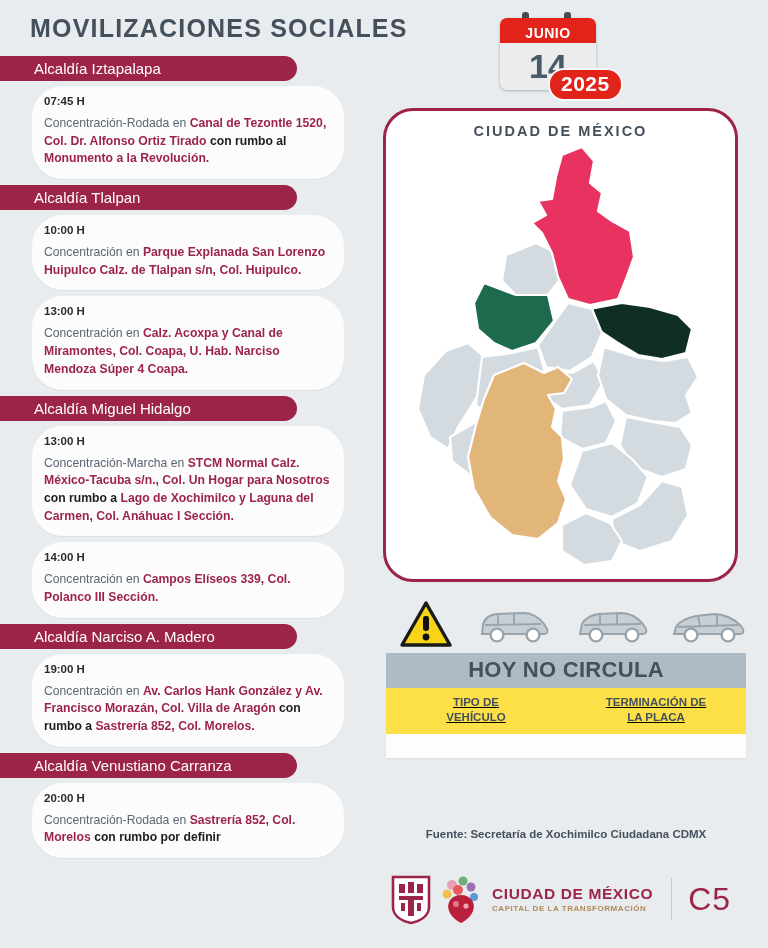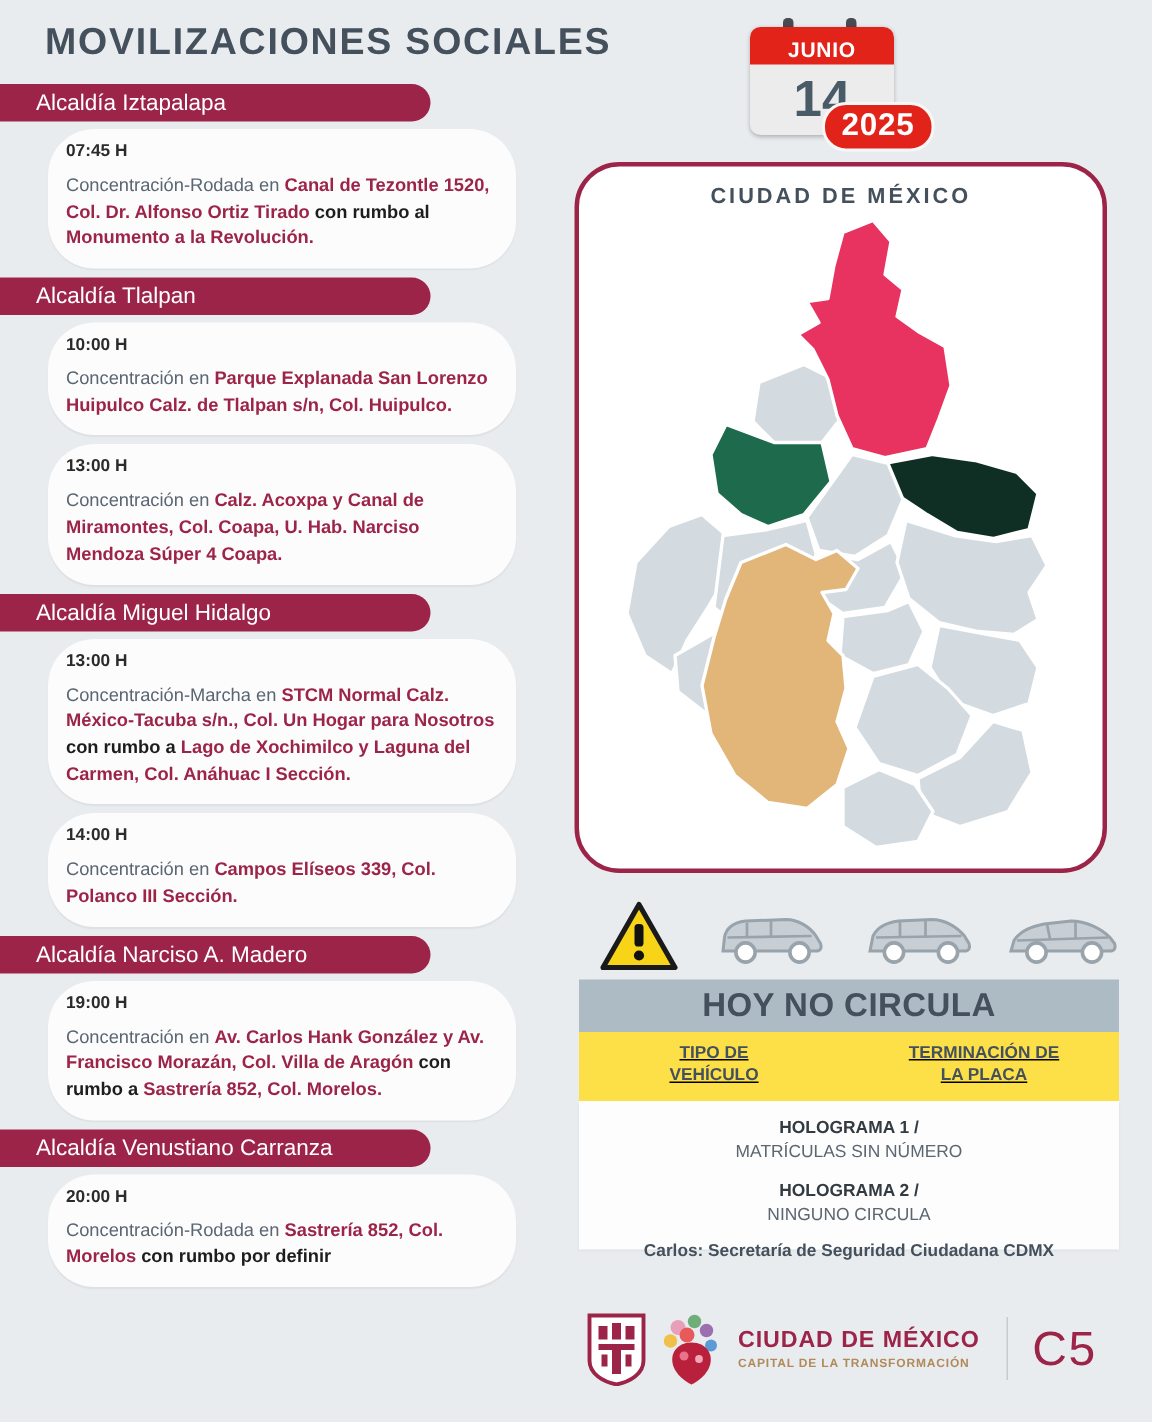--- a/index.html
+++ b/index.html
@@ -46,21 +46,21 @@
     font-size:21px;font-weight:bold;letter-spacing:.5px;
     border:2px solid #f7f7f7;
   }
 
   
   .left-col{position:absolute;left:0;top:56px;width:360px;}
   .alc-banner{
     background:#9d2449;color:#fff;
     height:25px;line-height:25px;
     border-radius:0 14px 14px 0;
-    padding-left:24px;font-size:15px;
+    padding-left:34px;font-size:15px;
     width:264px;margin-bottom:5px;
     box-sizing:content-box;
   }
   .event-card{
     background:#fcfcfd;
     margin:0 0 6px 32px;width:312px;
     padding:9px 12px 11px 12px;
     box-sizing:border-box;
     box-shadow:0 1px 1px rgba(0,0,0,.05);
     border-radius:31px;
@@ -248,30 +248,24 @@
     </svg>
   </div>
 
   <div class="hnc">
     <div class="hnc-title">HOY NO CIRCULA</div>
     <div class="hnc-sub">
       <div id="hnc-h1">TIPO DE<br>VEHÍCULO</div>
       <div id="hnc-h2">TERMINACIÓN DE<br>LA PLACA</div>
     </div>
     <div class="hnc-body">
-      <div class="col">
-        <div><b>HOLOGRAMA 1 /</b><br>
-        <span>MATRÍCULAS SIN NÚMERO</span></div>
-        <div class="blk"><b>HOLOGRAMA 2 /</b><br>
-        <span>NINGUNO CIRCULA</span></div>
-      </div>
-    </div>
-  </div>
-
-  <div class="fuente">Carlos: Secretaría de Seguridad Ciudadana  CDMX</div>
+    </div>
+  </div>
+
+  <div class="fuente">Fuente: Secretaría de Xochimilco Ciudadana  CDMX</div>
 
   <div class="footer-logos">
     <svg width="42" height="50" viewBox="0 0 42 50">
       <path d="M3,3 H39 V33 C39,42 30,47 21,49 C12,47 3,42 3,33 Z" fill="#fff" stroke="#9d2449" stroke-width="2.6"></path>
       <rect x="9" y="10" width="6" height="9" fill="#9d2449"></rect>
       <rect x="18" y="8" width="6" height="11" fill="#9d2449"></rect>
       <rect x="27" y="10" width="6" height="9" fill="#9d2449"></rect>
       <rect x="9" y="22" width="24" height="4" fill="#9d2449"></rect>
       <rect x="18" y="26" width="6" height="16" fill="#9d2449"></rect>
       <rect x="11" y="29" width="4" height="8" fill="#9d2449"></rect>

